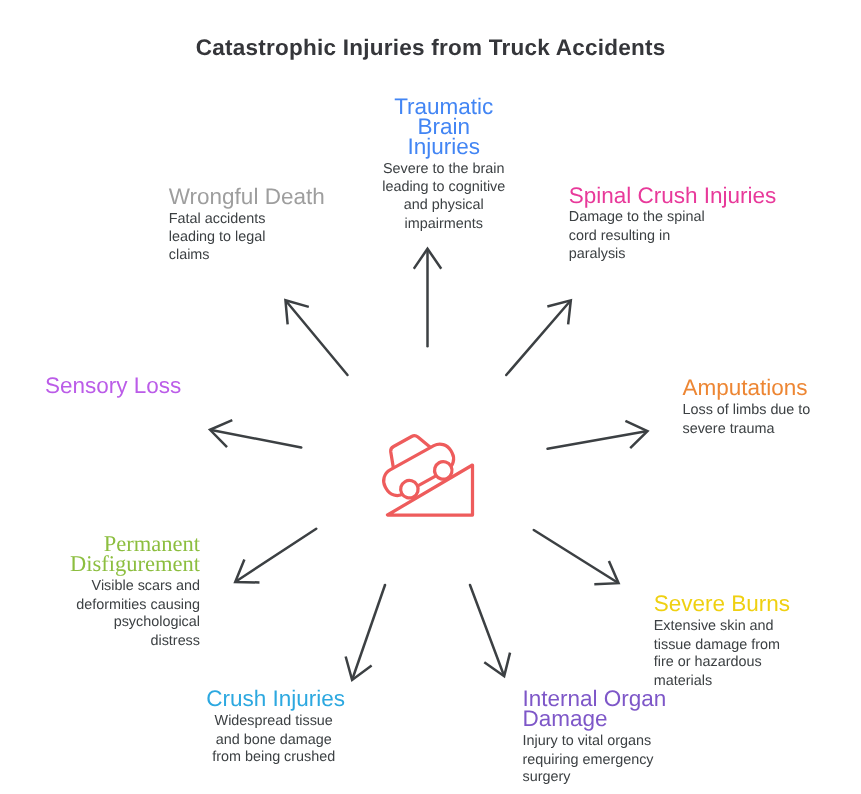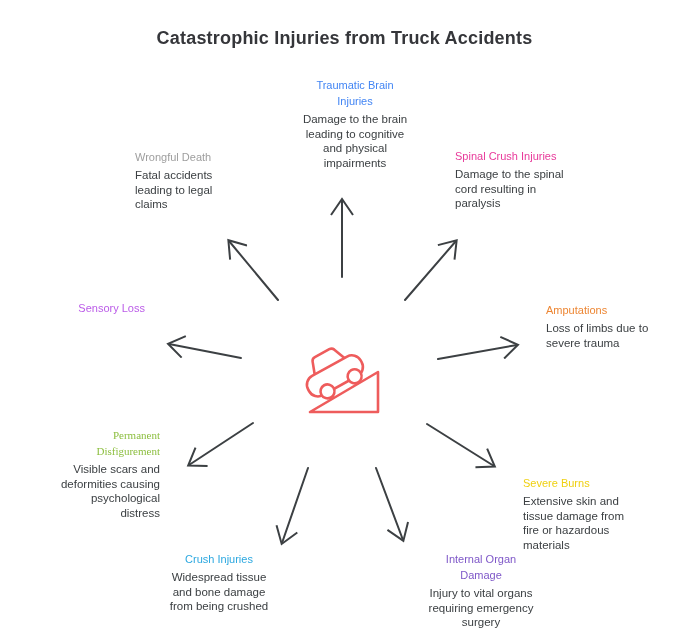--- a/index.html
+++ b/index.html
@@ -26,42 +26,42 @@
     left: 0; top: 0;
     width: 689px; height: 635px;
   }
   .center-icon {
     position: absolute;
     left: 303px; top: 336px;
     width: 78px; height: 78px;
   }
   .item { position: absolute; }
   .item-label {
-    font-size: 11px;
+    font-size: 18px;
     font-weight: 500;
     line-height: 16px;
     white-space: pre-line;
   }
   .label-nowrap .item-label { white-space: nowrap; }
   .item-desc {
     margin-top: 3px;
     font-size: 11.5px;
     line-height: 14.6px;
     color: #3C4043;
     white-space: pre-line;
   }
   .i-tbi        { left: 296px; top: 77px;  width: 118px; text-align: center; }
   .i-sci        { left: 455px; top: 148px; width: 120px; text-align: left;  }
   .i-wd         { left: 135px; top: 149px; width: 97px;  text-align: left; }
   .i-sensory    { left: 11px;  top: 300px; width: 134px; text-align: right; }
   .i-amputations{ left: 546px; top: 302px; width: 120px; text-align: left;  }
   .i-pd         { left: 48px;  top: 427px; width: 112px; text-align: right; }
   .i-burns      { left: 523px; top: 431px; width: 110px; text-align: left; margin-top: 44px;  }
   .i-crush      { left: 165px; top: 551px; width: 108px; text-align: center; }
-  .i-iod        { left: 418px; top: 551px; width: 126px; text-align: center;  }
+  .i-iod        { left: 418px; top: 551px; width: 126px; text-align: left;  }
 </style>
 </head>
 <body>
 
 <div class="canvas">
 
   <h1 class="diagram-title">Catastrophic Injuries from Truck Accidents</h1>
 
   <svg class="arrows-layer" viewBox="0 0 689 635">
     <defs>
@@ -90,21 +90,21 @@
         <path d="M13,-22 L17.5,-34.5 Q18.5,-37 21.5,-37 L38,-37 Q41,-37 42.2,-34.2 L47,-22" stroke-linejoin="round"></path>
         <circle cx="16" cy="-1" r="7" fill="#ffffff"></circle>
         <circle cx="47" cy="-1" r="7" fill="#ffffff"></circle>
       </g>
     </g>
   </svg>
 
   <div class="item i-tbi">
     <div class="item-label" style="color: rgb(66, 133, 244);">Traumatic Brain
 Injuries</div>
-    <div class="item-desc">Damage to the brain
+    <div class="item-desc">Severe to the brain
 leading to cognitive
 and physical
 impairments</div>
   </div>
 
   <div class="item i-sci label-nowrap">
     <div class="item-label" style="color: rgb(232, 57, 154);">Spinal Crush Injuries</div>
     <div class="item-desc">Damage to the spinal
 cord resulting in
 paralysis</div>

